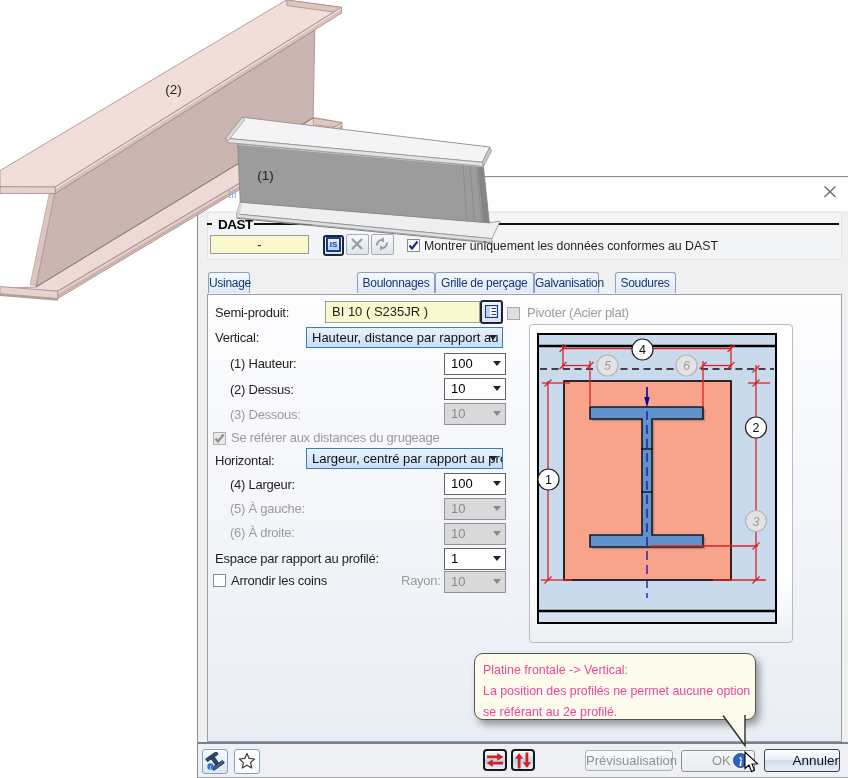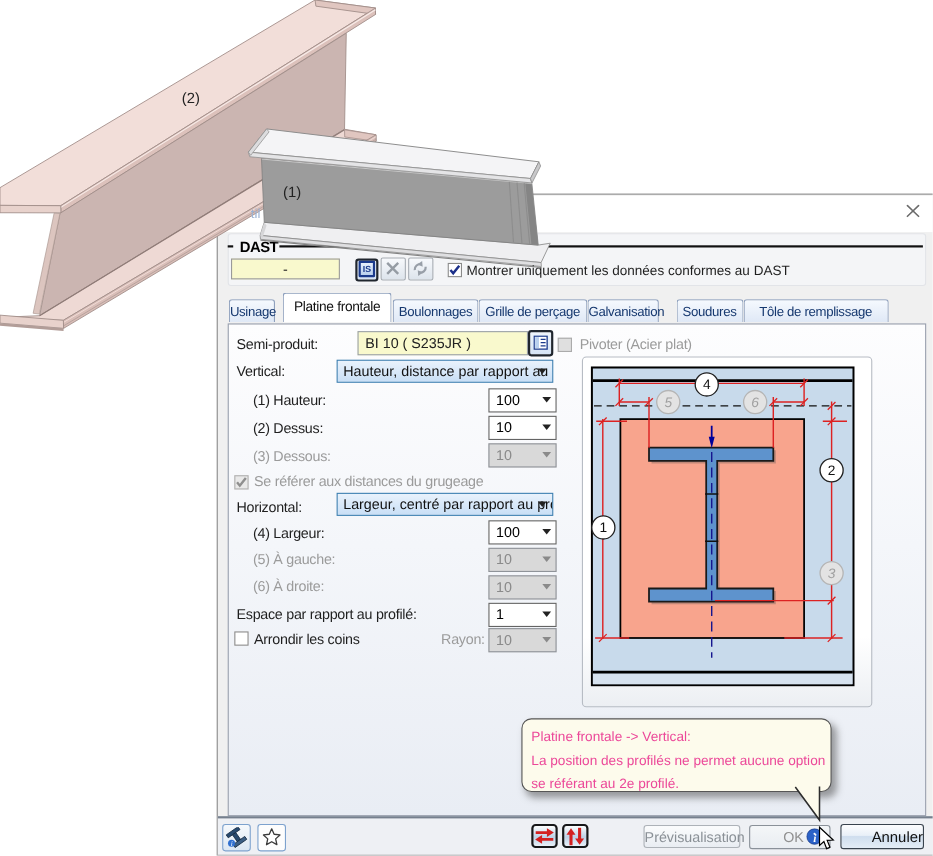--- a/index.html
+++ b/index.html
@@ -68,26 +68,24 @@
     <div class="abs" style="left:0;top:600px;width:651px;height:2px;background:#a9a9a9;"></div>
   </div>
 
   <style>
     .tab{position:absolute;top:272px;height:21px;background:linear-gradient(#f5f9fe,#dfe8f6);
          border:1px solid #8ea0bd;border-bottom:none;border-radius:3px 3px 0 0;box-sizing:border-box;
          font-size:12px;letter-spacing:-0.3px;color:#16386f;text-align:center;line-height:20px;white-space:nowrap;}
     .tab.sel{top:266px;height:27px;background:#fff;color:#111;line-height:24px;z-index:5;font-size:12.5px;}
   </style>
   <div class="tab" style="left:208px;width:42px;">Usinage</div>
-  <div class="tab sel" style="left:257px;width:99px;">Platine frontale</div>
   <div class="tab" style="left:357px;width:78px;">Boulonnages</div>
   <div class="tab" style="left:434.5px;width:99.5px;">Grille de perçage</div>
   <div class="tab" style="left:534px;width:65px;">Galvanisation</div>
   <div class="tab" style="left:614.5px;width:61px;">Soudures</div>
-  <div class="tab" style="left:675.5px;width:132px;">Tôle de remplissage</div>
 
   <div class="abs lbl" style="left:215px;top:305px;">Semi-produit:</div>
   <div class="abs" style="left:325px;top:301px;width:147px;height:20px;background:#f9f9cd;border:1px solid #9aa0a8;
        font-size:13px;color:#222;line-height:20px;padding-left:6px;">BI 10  ( S235JR )</div>
   <div class="abs" style="left:480px;top:300px;width:19px;height:20px;border:2px solid #20262e;border-radius:3px;
        background:linear-gradient(#eef4fb,#d6e4f5);"></div>
   <svg class="abs" style="left:485px;top:305px;" width="13" height="13" viewBox="0 0 13 13">
     <rect x="0.5" y="0.5" width="12" height="12" fill="#fff" stroke="#1b3a8c" stroke-width="1.4"></rect>
     <rect x="1.5" y="1.5" width="3.5" height="10" fill="#b9d0ee"></rect>
     <path d="M6.5 3.5 H11 M6.5 6.5 H11 M6.5 9.5 H11" stroke="#1b3a8c" stroke-width="1.2"></path>

